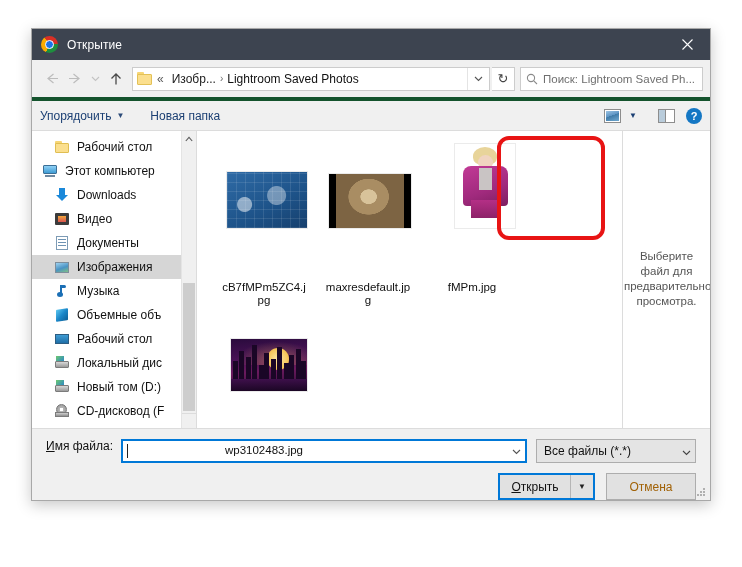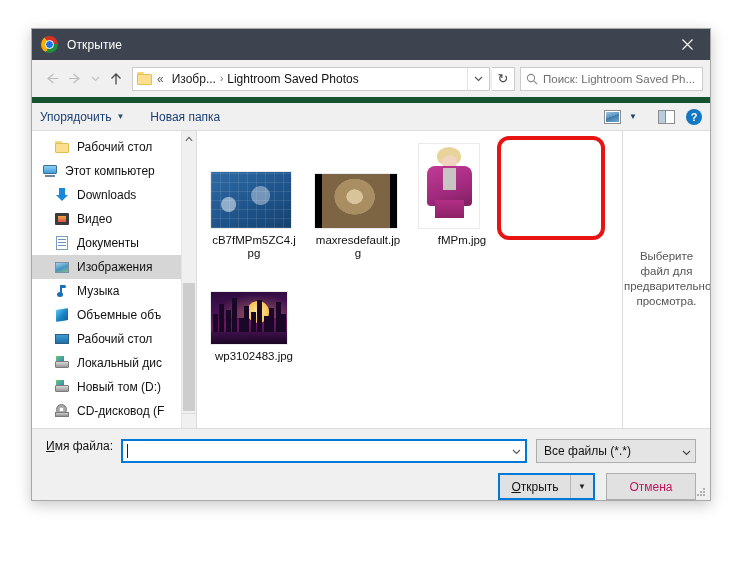--- a/index.html
+++ b/index.html
@@ -90,21 +90,21 @@
     width: 183px; height: 24px; flex: none; margin-left: 5px;
     border: 1px solid #cccccc; background: #ffffff;
     display: flex; align-items: center; padding: 0 5px; overflow: hidden;
   }
   .search-ico { flex: none; color: #8a8a8a; margin-right: 5px; display: flex; }
   .search-ph { font-size: 11.5px; color: #6f6f6f; white-space: nowrap; }
 
   
   .toolbar {
     height: 33px; flex: none; background: #f0f0f0;
-    border-top: 6px solid #14532d;
+    border-top: 4px solid #14532d;
     display: flex; align-items: center; padding: 8px 8px;
   }
   .tb-item { font-size: 12px; color: #1b3f73; display: flex; align-items: center; white-space: nowrap; }
   .tb-item.organize { margin-right: 26px; }
   .tb-caret { margin-left: 5px; font-size: 8px; color: #2b4a78; }
   .tb-spacer { flex: 1 1 auto; }
   .tb-icon-btn { width: 24px; height: 24px; display: flex; align-items: center; justify-content: center; flex: none; }
   .view-ico { width: 17px; height: 14px; border: 1px solid #8d8d8d; background: #fff; position: relative; overflow: hidden; }
   .view-ico::before { content:""; position:absolute; left:1px; top:1px; right:1px; bottom:1px;
     background: linear-gradient(160deg,#9cc4e4 0%,#5c94c4 45%,#3f7aa8 46%,#6fa8cf 100%); }
@@ -169,21 +169,21 @@
   .sb-thumb { position: absolute; left: 1px; right: 1px; top: 152px; height: 128px; background: #cdcdcd; }
 
   
   .filearea {
     flex: 1 1 auto; position: relative; background: #ffffff;
     padding: 13px 0 0 14px; min-width: 0;
   }
   .files { display: flex; flex-wrap: wrap; align-items: flex-start; }
   .file-cell {
     width: 96px; margin-right: 8px; display: flex; flex-direction: column;
-    align-items: flex-start; padding-top: 2px;
+    align-items: flex-end; padding-top: 2px; gap: 47px;
   }
   .thumb-wrap { height: 82px; display: flex; align-items: flex-end; justify-content: center; }
   .thumb { box-shadow: 0 0 0 1px rgba(0,0,0,.08); }
   .fname {
     margin-top: 6px; font-size: 11.5px; color: #111; text-align: center;
     line-height: 13px; word-break: break-all; width: 86px;
   }
   .t-blueprint { width: 80px; height: 56px;
     background:
       repeating-linear-gradient(0deg, rgba(255,255,255,.10) 0 1px, transparent 1px 9px),
@@ -244,21 +244,21 @@
   .fn-drop { width: 18px; flex: none; display: flex; align-items: center; justify-content: center; color: #444; }
   .type-combo {
     width: 160px; flex: none; height: 24px; margin-left: 9px;
     background: #e4e4e4; border: 1px solid #adadad;
     display: flex; align-items: center; padding: 0 4px 0 7px;
   }
   .type-label { font-size: 12px; color: #111; flex: 1 1 auto; white-space: nowrap; }
   .row2 { display: flex; justify-content: flex-end; margin-top: 10px; }
   .btn {
     height: 25px; border: 1px solid #adadad; background: #e1e1e1;
-    font-size: 12px; color: #be185d; display: flex; align-items: center; justify-content: center;
+    font-size: 12px; color: #a16207; display: flex; align-items: center; justify-content: center;
   }
   .open-split { display: flex; border: 2px solid #0078d7; height: 27px; }
   .open-main {
     width: 71px; background: #e1e1e1; display: flex; align-items: center; justify-content: center;
     font-size: 12px; color: #111; border-right: 1px solid #b5b5b5;
   }
   .open-main u { text-decoration: underline; }
   .open-arrow { width: 22px; background: #e1e1e1; display: flex; align-items: center; justify-content: center; font-size: 8px; color:#222; }
   .cancel-btn { width: 90px; margin-left: 11px; height: 27px; }
   .grip { position: absolute; right: 4px; bottom: 3px; width: 10px; height: 10px; }

